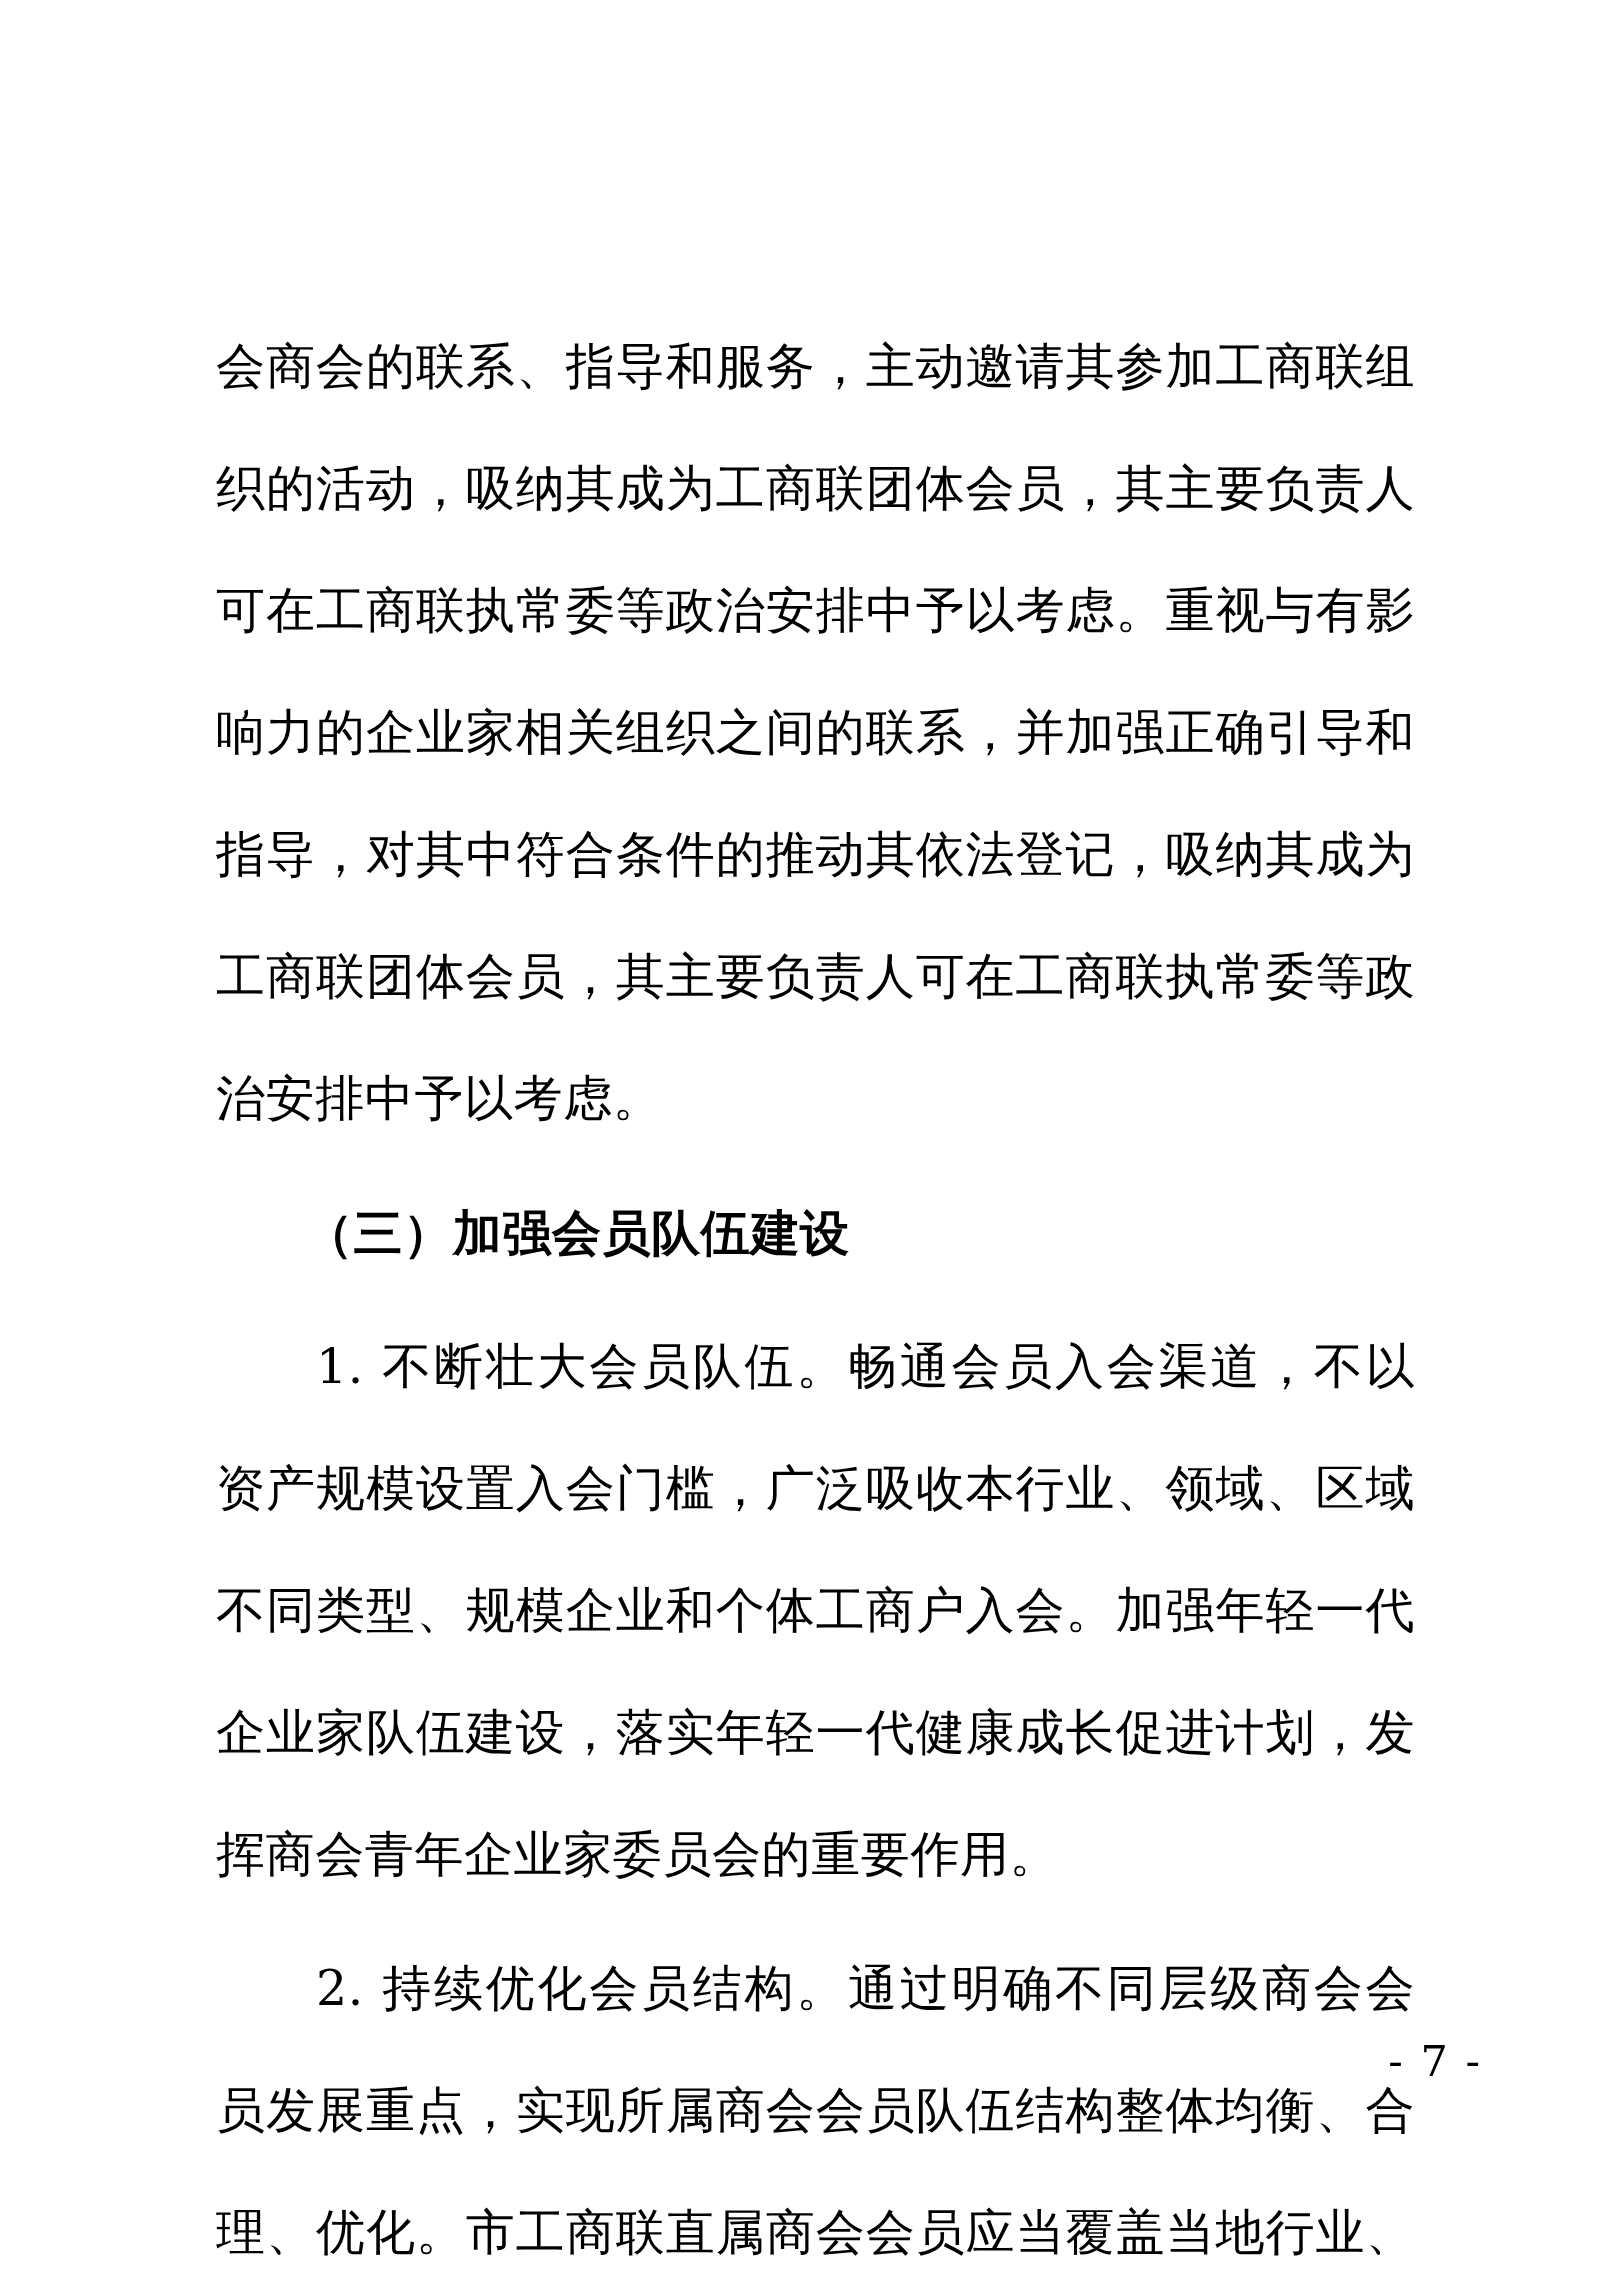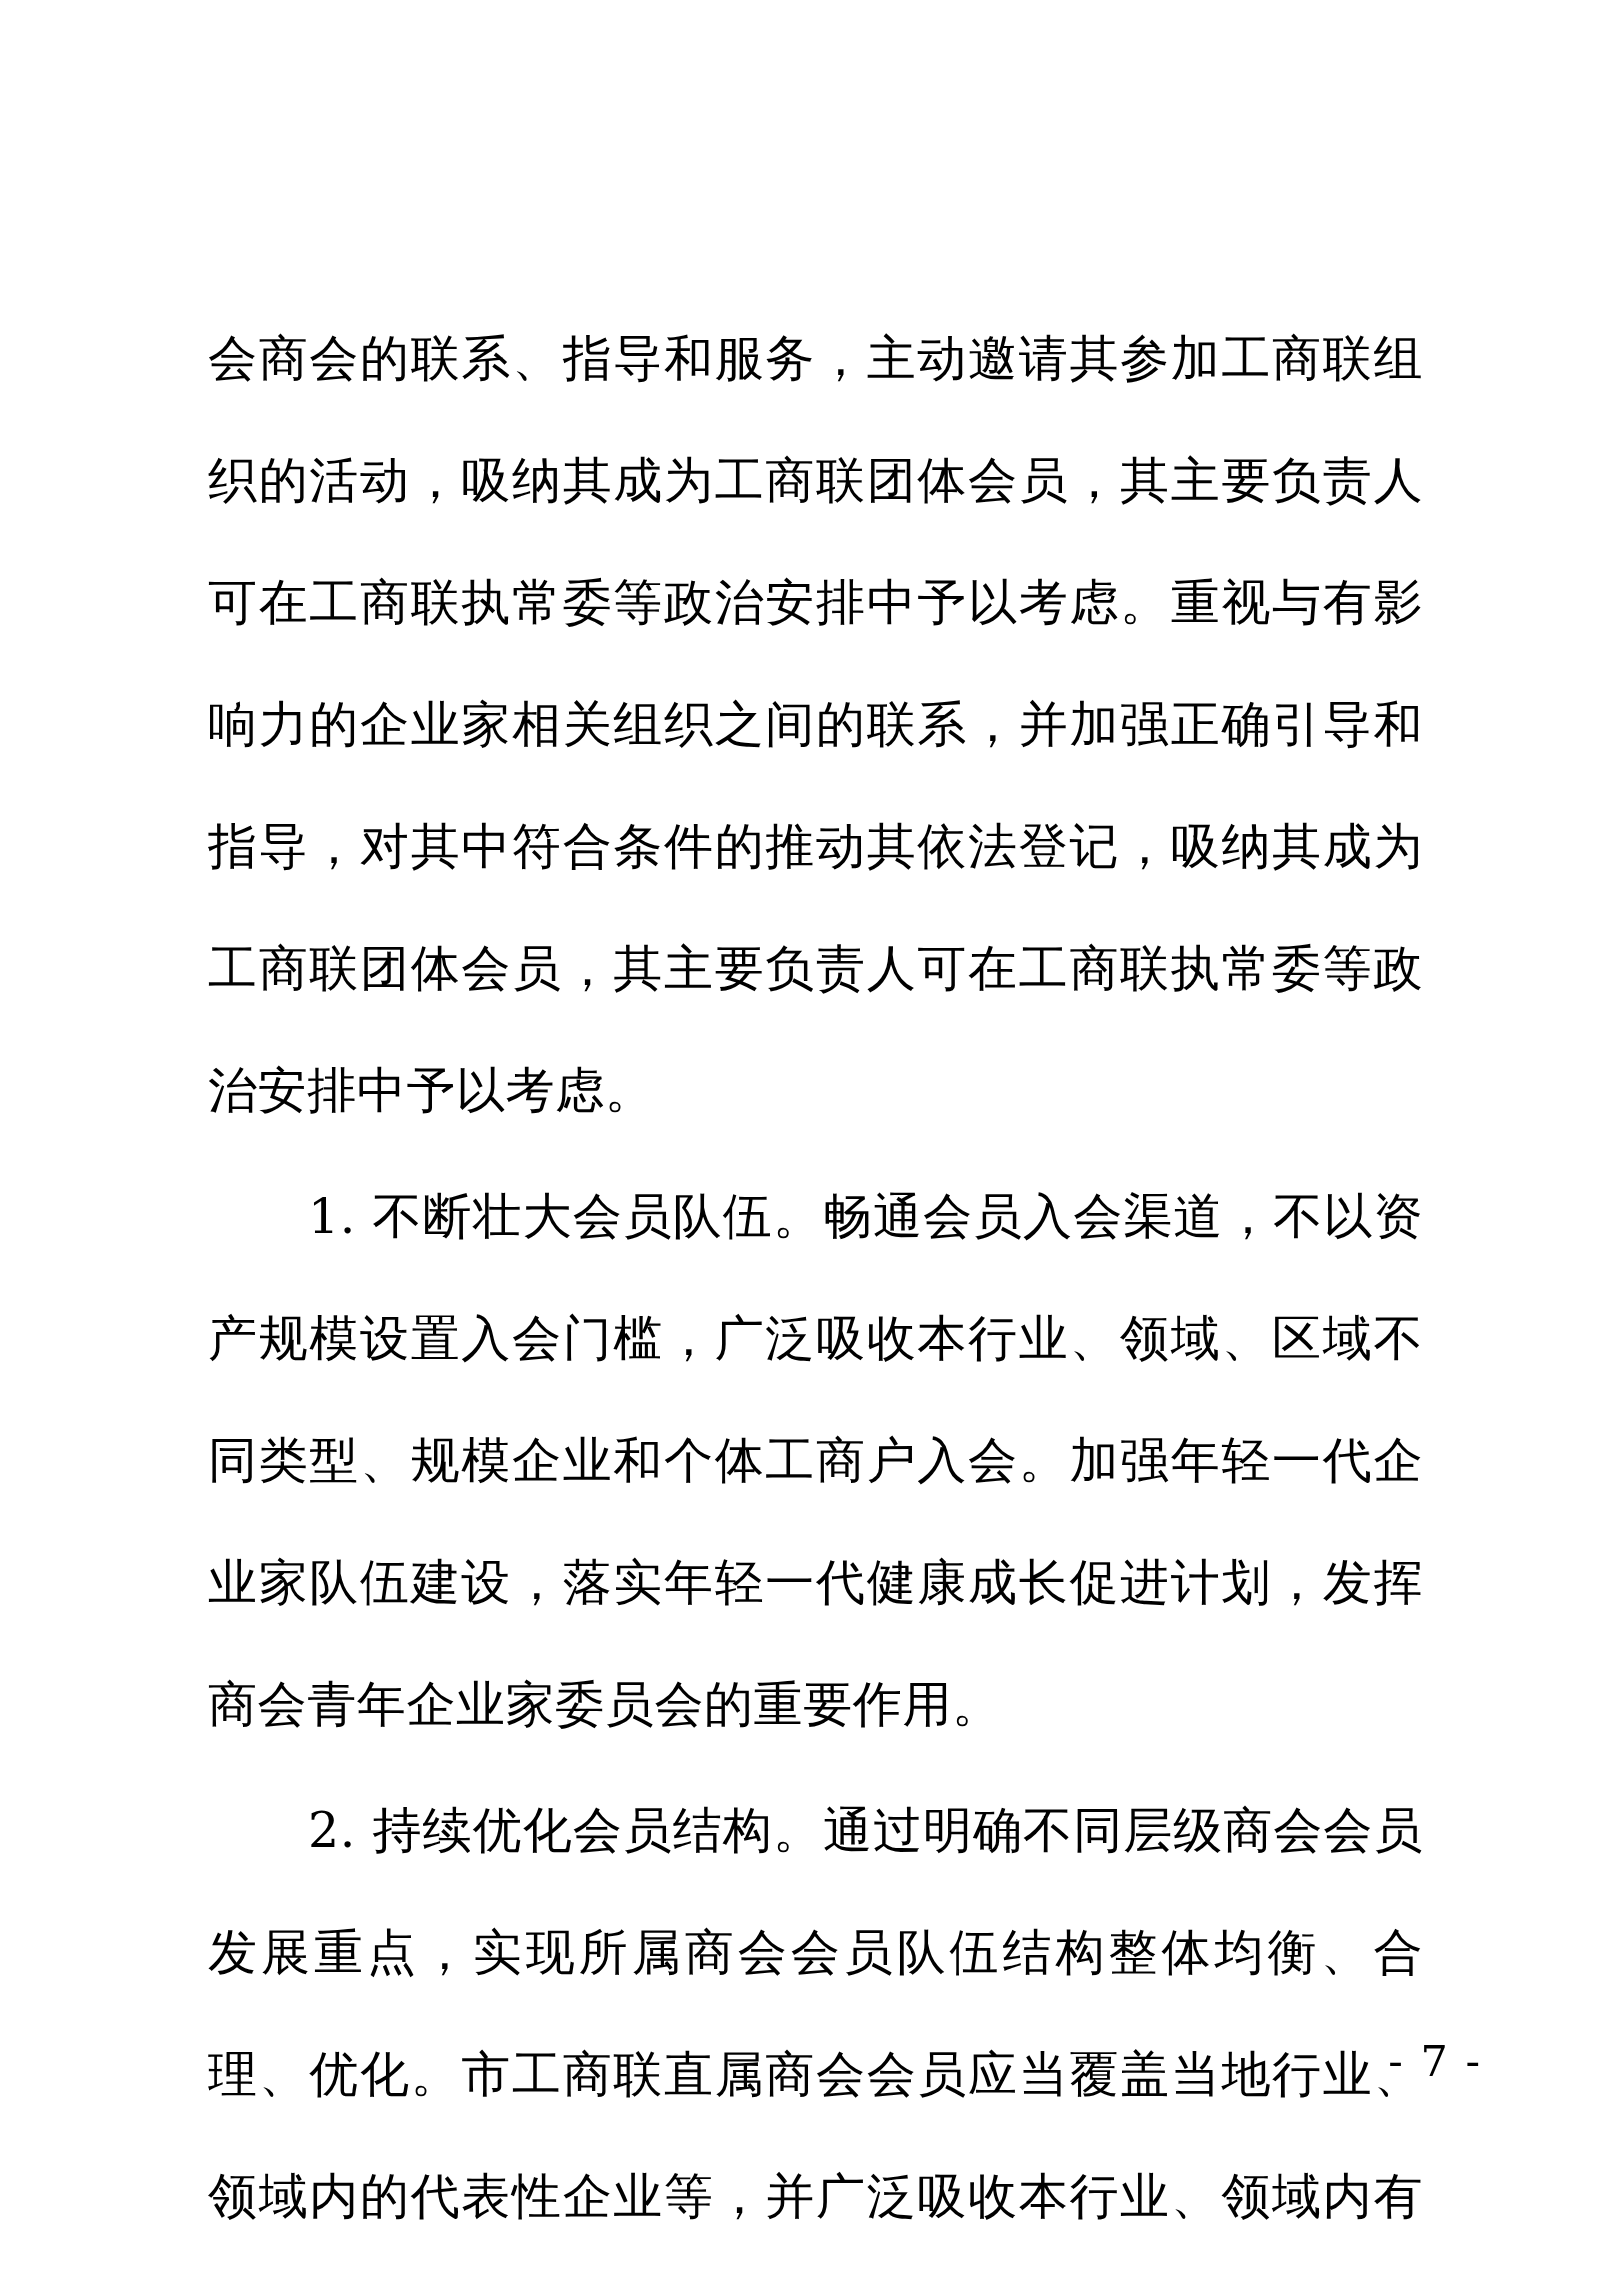--- a/index.html
+++ b/index.html
@@ -23,21 +23,21 @@
   }
   
   .para {
     font-family: "DejaVu Serif", "Liberation Serif", serif;
     font-size: 49px;
     line-height: 122px;
     color: #000000;
     text-align: justify;
     text-justify: inter-character;
     text-indent: 0;
-    margin: 4px;
+    margin: 12px;
     letter-spacing: 0.6px;
     word-break: break-all;
     white-space: pre-wrap;
   }
   .para.indent {
     text-indent: 100px;
   }
   .heading {
     font-family: "DejaVu Serif", "Liberation Serif", serif;
     font-size: 49px;
@@ -62,20 +62,21 @@
 </style>
 </head>
 <body>
 
 <div class="page">
 
   <div class="content">
 
     <p class="para">会商会的联系、指导和服务，主动邀请其参加工商联组织的活动，吸纳其成为工商联团体会员，其主要负责人可在工商联执常委等政治安排中予以考虑。重视与有影响力的企业家相关组织之间的联系，并加强正确引导和指导，对其中符合条件的推动其依法登记，吸纳其成为工商联团体会员，其主要负责人可在工商联执常委等政治安排中予以考虑。</p>
 
+    <h2 class="heading">（三）加强会员队伍建设</h2>
 
     <p class="para indent">1. 不断壮大会员队伍。畅通会员入会渠道，不以资产规模设置入会门槛，广泛吸收本行业、领域、区域不同类型、规模企业和个体工商户入会。加强年轻一代企业家队伍建设，落实年轻一代健康成长促进计划，发挥商会青年企业家委员会的重要作用。</p>
 
     <p class="para indent">2. 持续优化会员结构。通过明确不同层级商会会员发展重点，实现所属商会会员队伍结构整体均衡、合理、优化。市工商联直属商会会员应当覆盖当地行业、领域内的代表性企业等，并广泛吸收本行业、领域内有代表性的中小微企业和个体户；各县级工商联直属商会会员应当涵盖当地行业、领域内有代表性的民营企业和个体户。</p>
 
   </div>
 
   <div class="page-number">- 7 -</div>
 
 </div>

